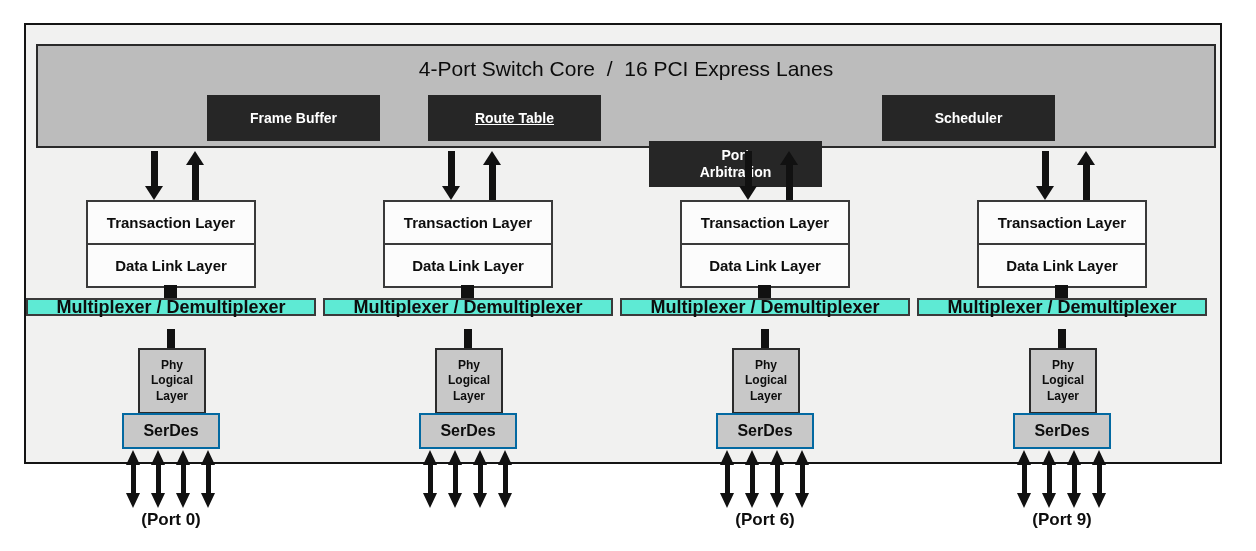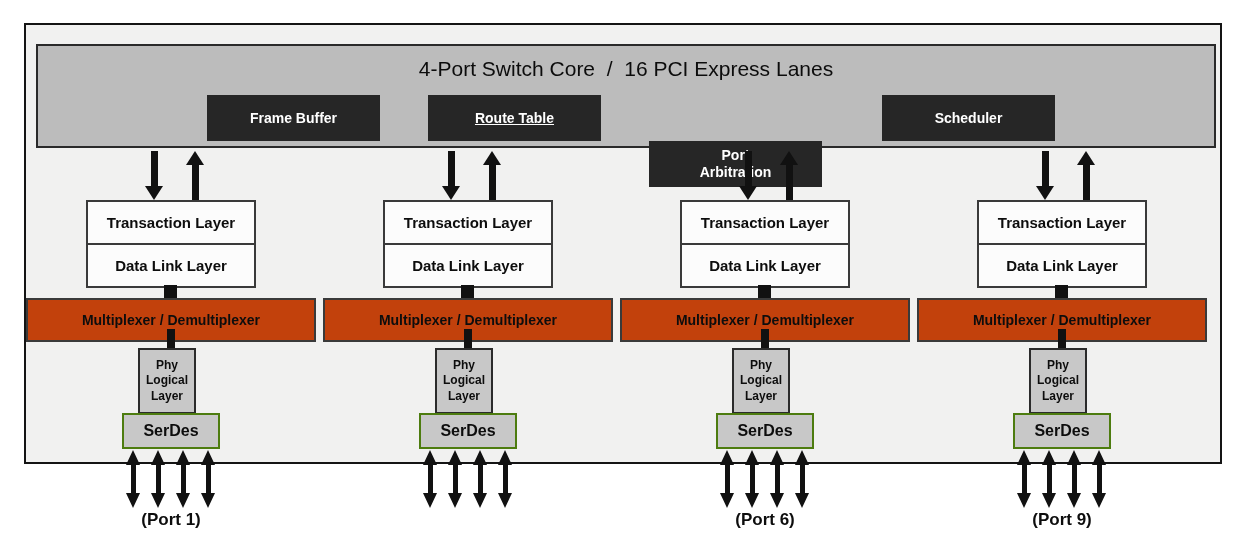--- a/index.html
+++ b/index.html
@@ -38,33 +38,33 @@
 
   
   .tdl-box{position:absolute;left:64px;top:200px;width:170px;box-sizing:border-box;
            border:2px solid #3a3a3a;background:#fcfcfc;}
   .tdl-cell{height:41px;display:flex;align-items:center;justify-content:center;
             font-size:15px;font-weight:bold;}
   .tdl-cell.first{border-bottom:2px solid #3a3a3a;}
 
   .sq-connector{position:absolute;left:142px;top:285px;width:13px;height:14px;background:#111111;}
 
-  .mux-box{position:absolute;left:4px;top:298px;width:290px;height:44px;box-sizing:border-box;
-           border:2px solid #3a3a3a;background:#c2410c;display:flex;align-items:center;
-           justify-content:center;font-size:14px;font-weight:bold;}
+  .mux-box{position:absolute;left:4px;top:298px;width:290px;height:18px;box-sizing:border-box;
+           border:2px solid #3a3a3a;background:#5eead4;display:flex;align-items:center;
+           justify-content:center;font-size:18px;font-weight:bold;}
 
   .line-connector{position:absolute;left:145px;top:329px;width:8px;height:20px;background:#111111;}
 
-  .phy-box{position:absolute;left:116px;top:348px;width:58px;height:66px;box-sizing:border-box;
+  .phy-box{position:absolute;left:116px;top:348px;width:68px;height:66px;box-sizing:border-box;
            border:2px solid #2b2b2b;background:#c8c8c8;display:flex;align-items:center;
            justify-content:center;text-align:center;font-size:12px;font-weight:bold;
            line-height:1.3;white-space:pre-line;}
 
   .serdes-box{position:absolute;left:100px;top:413px;width:98px;height:36px;box-sizing:border-box;
-              border:2px solid #4d7c0f;background:#c8c8c8;display:flex;align-items:center;
+              border:2px solid #0369a1;background:#c8c8c8;display:flex;align-items:center;
               justify-content:center;font-size:16px;font-weight:bold;}
 
   
   .darr{position:absolute;top:450px;width:14px;height:58px;}
   .d0{left:104px;} .d1{left:129px;} .d2{left:154px;} .d3{left:179px;}
   .darr .shaft{position:absolute;left:4.5px;top:13px;width:5px;height:32px;background:#111111;}
   .darr .head{position:absolute;left:0;width:0;height:0;
               border-left:7px solid transparent;border-right:7px solid transparent;}
   .darr .head-top{top:0;border-bottom:15px solid #111111;}
   .darr .head-bottom{bottom:0;border-top:15px solid #111111;}
@@ -121,21 +121,21 @@
     <div class="darr d2">
         <div class="head head-top"></div>
         <div class="shaft"></div>
         <div class="head head-bottom"></div>
       </div>
     <div class="darr d3">
         <div class="head head-top"></div>
         <div class="shaft"></div>
         <div class="head head-bottom"></div>
       </div>
-    <div class="port-label">(Port 1)</div>
+    <div class="port-label">(Port 0)</div>
   </div>
 
   <div class="col col1">
     <div class="arr arr-down">
         <div class="shaft"></div>
         <div class="head"></div>
       </div>
     <div class="arr arr-up">
         <div class="shaft"></div>
         <div class="head"></div>

